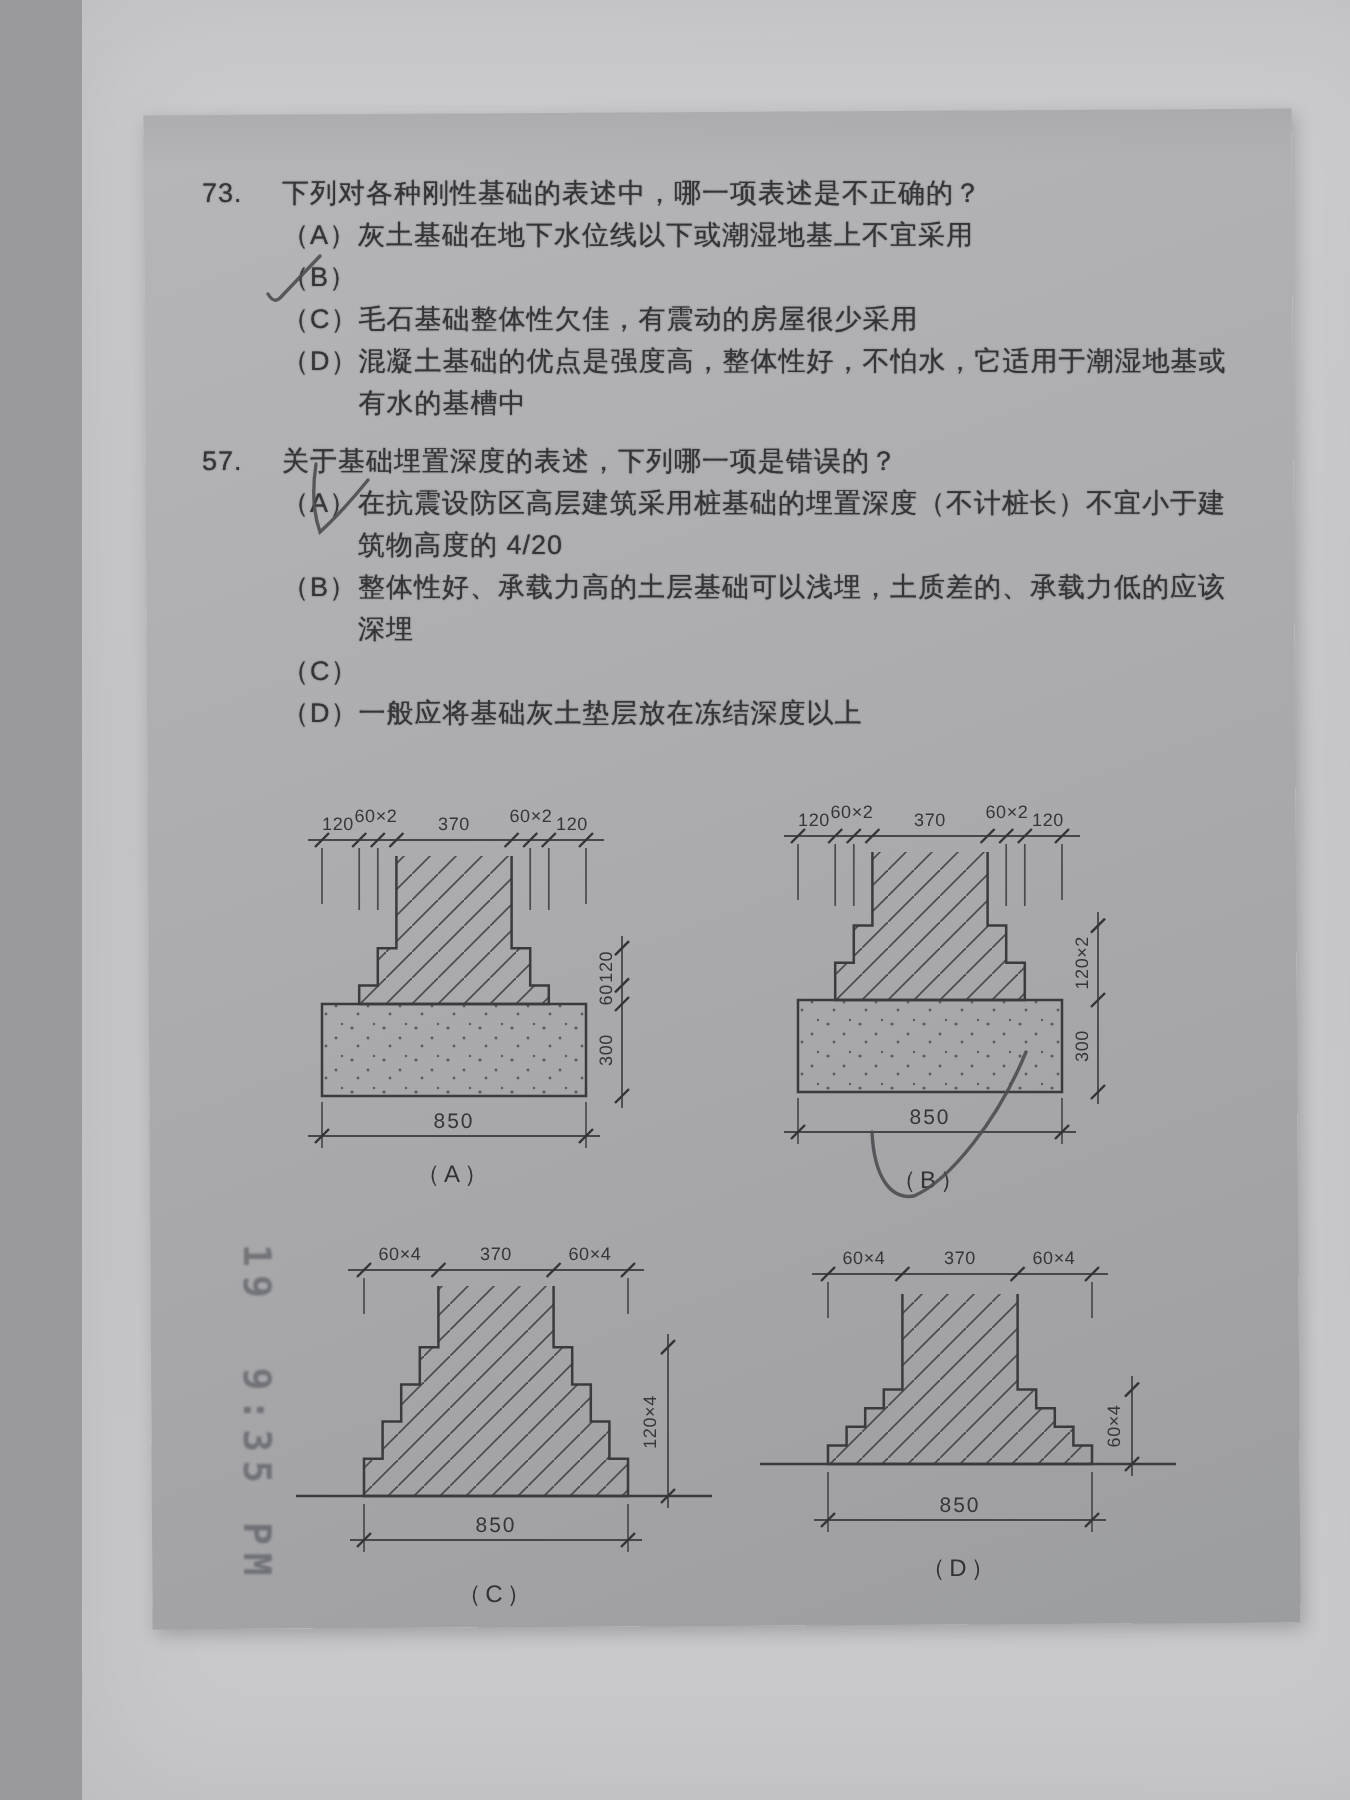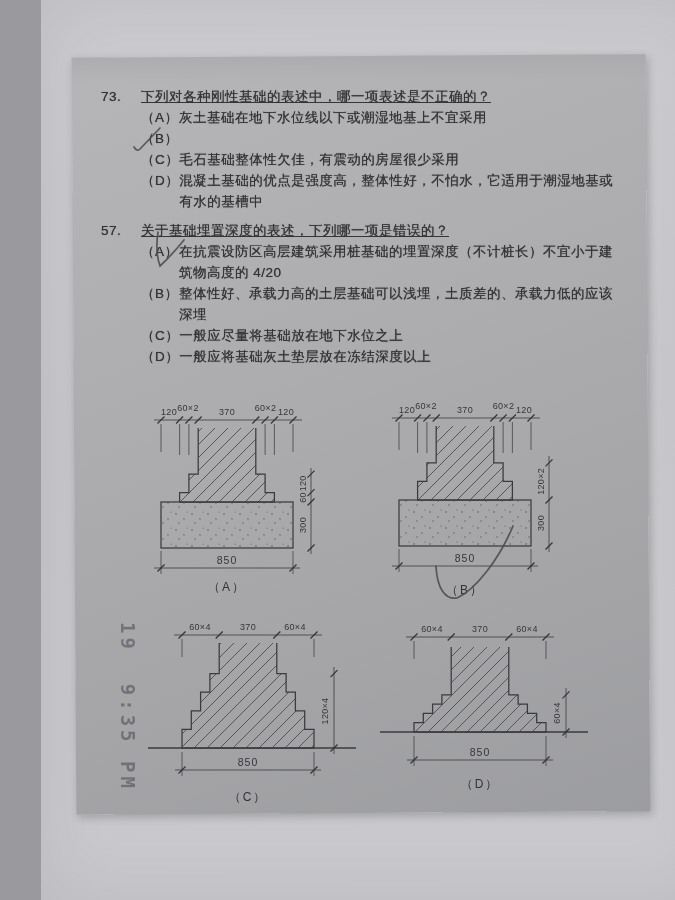--- a/index.html
+++ b/index.html
@@ -21,21 +21,21 @@
     background:linear-gradient(#a6a6a8,rgba(166,166,168,0));opacity:.55;
   }
   .questions{
     position:absolute;left:60px;top:86px;width:520px;
     color:#353538;font-size:13.5px;line-height:21px;letter-spacing:.5px;
     text-shadow:0 0 .7px rgba(45,45,48,.85);
   }
   .question{margin-bottom:8px;}
   .stem{display:flex;}
   .qnum{flex:0 0 40px;}
-  .stemtext{flex:1;text-decoration:underline;}
+  .stemtext{flex:1;}
   .option{display:flex;padding-left:40px;}
   .olabel{flex:0 0 38px;}
   .otext{flex:1;}
   svg.diagram{position:absolute;overflow:visible;}
   svg.overlay{position:absolute;overflow:visible;}
   .dline{stroke:#47474b;stroke-width:.9;fill:none;}
   .wline{stroke:#4a4a4e;stroke-width:.85;fill:none;}
   .shape{fill:url(#hatch);stroke:#3b3b3f;stroke-width:1.25;}
   .pad{fill:url(#stipple);stroke:#3b3b3f;stroke-width:1.25;}
   .ground{stroke:#3b3b3f;stroke-width:1.3;fill:none;}
@@ -107,21 +107,20 @@
       <div class="option">
         <span class="olabel">（A）</span>
         <span class="otext">在抗震设防区高层建筑采用桩基础的埋置深度（不计桩长）不宜小于建筑物高度的 4/20</span>
       </div>
       <div class="option">
         <span class="olabel">（B）</span>
         <span class="otext">整体性好、承载力高的土层基础可以浅埋，土质差的、承载力低的应该深埋</span>
       </div>
       <div class="option">
         <span class="olabel">（C）</span>
-        <span class="otext">一般应尽量将基础放在地下水位之上</span>
       </div>
       <div class="option">
         <span class="olabel">（D）</span>
         <span class="otext">一般应将基础灰土垫层放在冻结深度以上</span>
       </div>
     </div>
 
   </div>
 
   <svg class="overlay" style="left:90px;top:125px" width="36" height="32">

